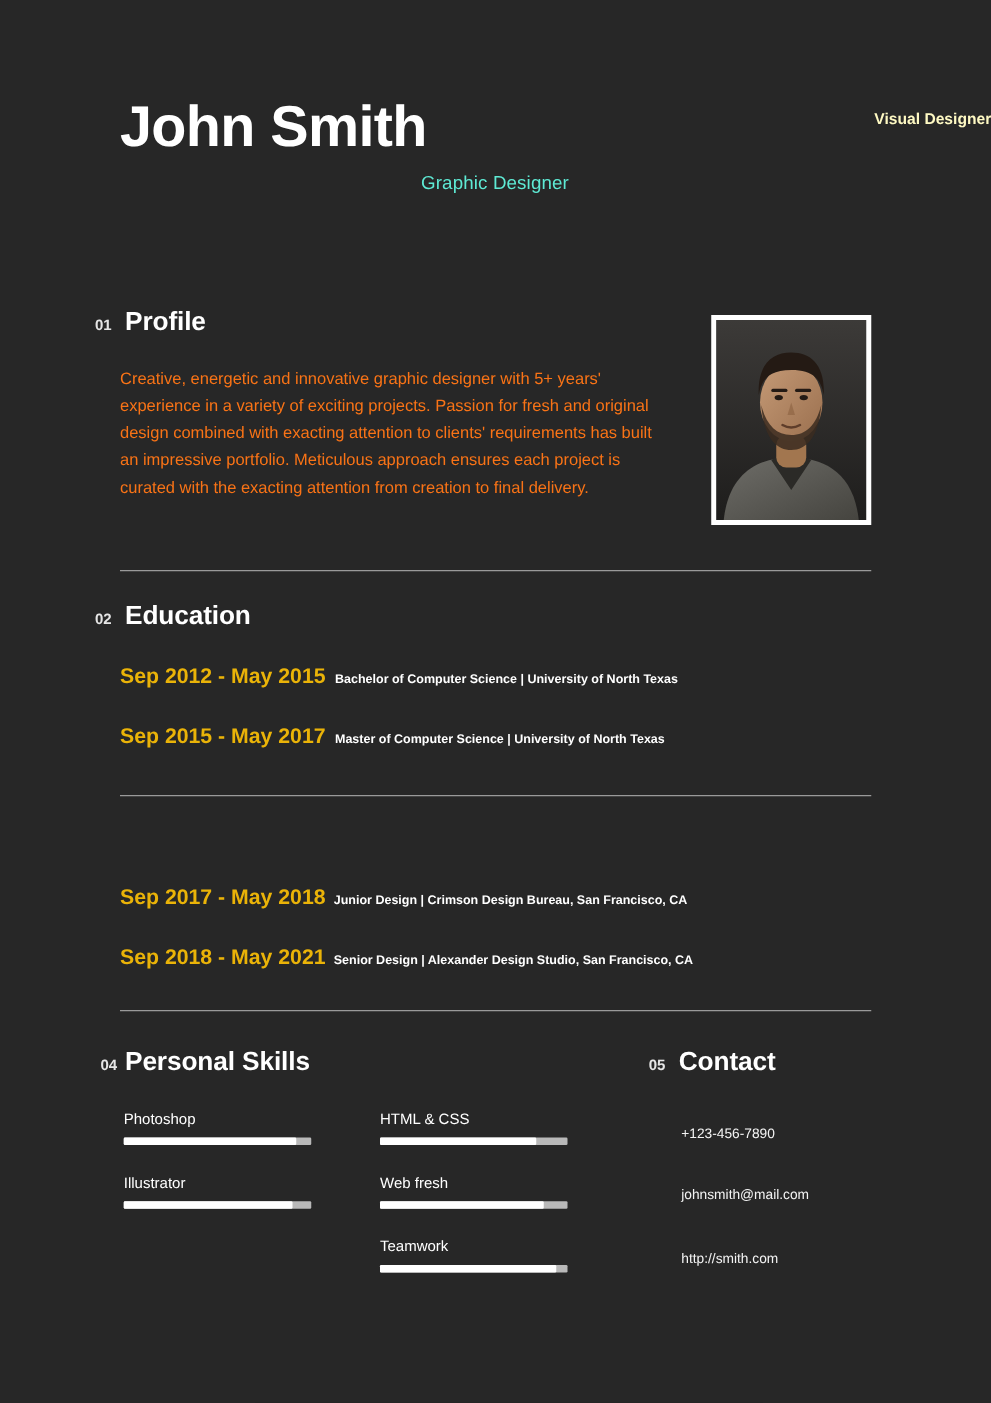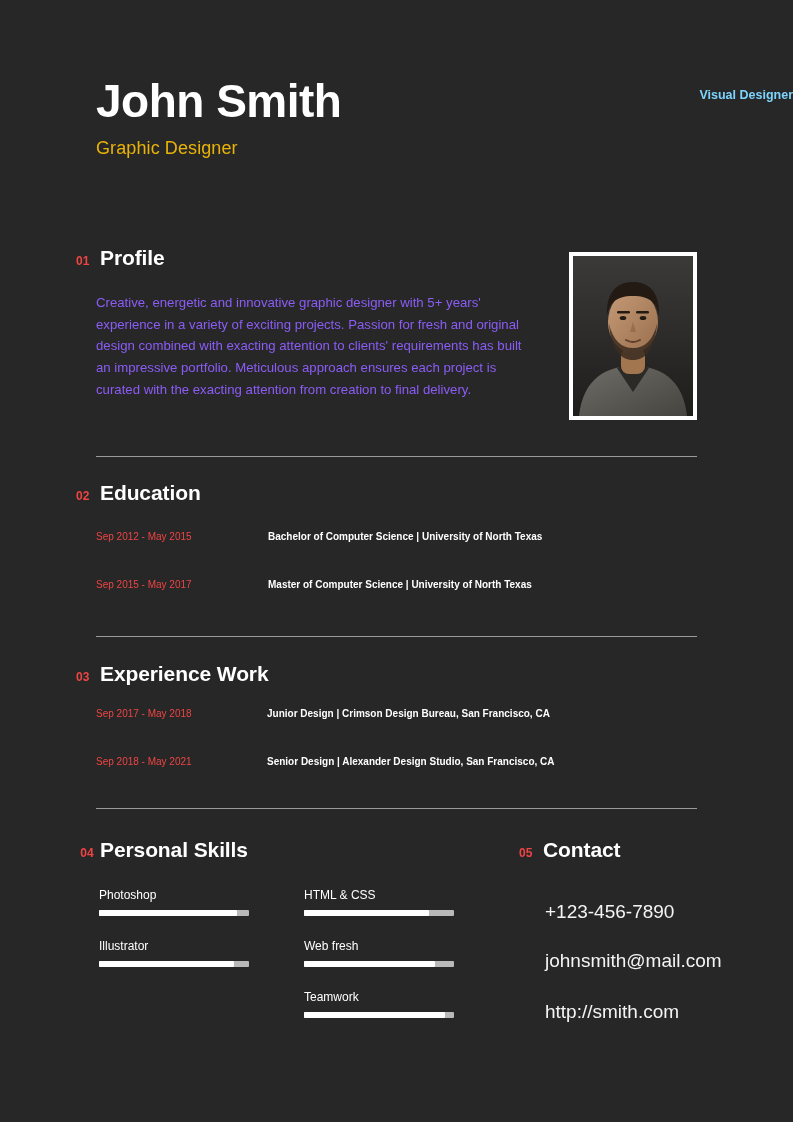--- a/index.html
+++ b/index.html
@@ -31,69 +31,70 @@
   }
   .name {
     font-size: 46px;
     font-weight: 700;
     letter-spacing: -0.5px;
     line-height: 1.0;
     color: #ffffff;
     margin: 0;
   }
   .role {
-    font-size: 18px;
+    font-size: 15px;
     font-weight: 400;
-    color: #eab308;
+    color: #5eead4;
     margin-top: 14px;
     letter-spacing: 0.1px;
+    text-align: center;
   }
   .header-right {
     position: absolute;
     right: 0;
     top: 86px;
     width: 230px;
     text-align: right;
     font-size: 12.5px;
     line-height: 1.55;
-    color: #7dd3fc;
+    color: #fef9c3;
     font-weight: 600;
   }
 
   
   .section-head {
     position: absolute;
     display: flex;
     align-items: baseline;
   }
   .sec-num {
     font-size: 12px;
     font-weight: 600;
-    color: #ef4444;
+    color: #e5e5e5;
     width: 22px;
     margin-right: 2px;
     line-height: 1;
   }
   .sec-title {
     font-size: 21px;
     font-weight: 700;
     color: #ffffff;
     letter-spacing: -0.1px;
     line-height: 1;
   }
 
   
   .profile-text {
     position: absolute;
     left: 96px;
     top: 292px;
     width: 442px;
     font-size: 13.2px;
     line-height: 1.64;
-    color: #8b5cf6;
+    color: #f97316;
   }
   .photo-frame {
     position: absolute;
     left: 569px;
     top: 252px;
     width: 128px;
     height: 168px;
     border: 4px solid #ffffff;
     background: #3a3a3a;
     overflow: hidden;
@@ -109,23 +110,23 @@
     background: #9a9a9a;
   }
 
   
   .row {
     position: absolute;
     display: flex;
     align-items: baseline;
   }
   .row .date {
-    font-size: 10px;
-    color: #ef4444;
-    font-weight: 400;
+    font-size: 17px;
+    color: #eab308;
+    font-weight: 700;
     white-space: nowrap;
   }
   .row .desc {
     font-size: 10px;
     color: #ffffff;
     font-weight: 700;
     white-space: nowrap;
   }
 
   
@@ -151,21 +152,21 @@
     left: 0;
     top: 0;
     height: 6px;
     background: #ffffff;
     border-radius: 1px;
   }
 
   
   .contact-item {
     position: absolute;
-    font-size: 19px;
+    font-size: 11px;
     color: #f4f4f4;
     left: 545px;
   }
 </style>
 </head>
 <body>
 
 <div class="page">
 
   <div class="header">
@@ -233,24 +234,20 @@
     <span class="date" style="width:172px;">Sep 2012 - May 2015</span>
     <span class="desc">Bachelor of Computer Science | University of North Texas</span>
   </div>
   <div class="row" style="left:96px; top:579px;justify-content:center;">
     <span class="date" style="width:172px;">Sep 2015 - May 2017</span>
     <span class="desc">Master of Computer Science | University of North Texas</span>
   </div>
 
   <div class="divider" style="top:636px;"></div>
 
-  <div class="section-head" style="left:76px; top:663px;">
-    <span class="sec-num">03</span>
-    <span class="sec-title">Experience Work</span>
-  </div>
 
   <div class="row" style="left:96px; top:708px;">
     <span class="date" style="width:171px;">Sep 2017 - May 2018</span>
     <span class="desc">Junior Design | Crimson Design Bureau, San Francisco, CA</span>
   </div>
   <div class="row" style="left:96px; top:756px;">
     <span class="date" style="width:171px;">Sep 2018 - May 2021</span>
     <span class="desc">Senior Design | Alexander Design Studio, San Francisco, CA</span>
   </div>
 

